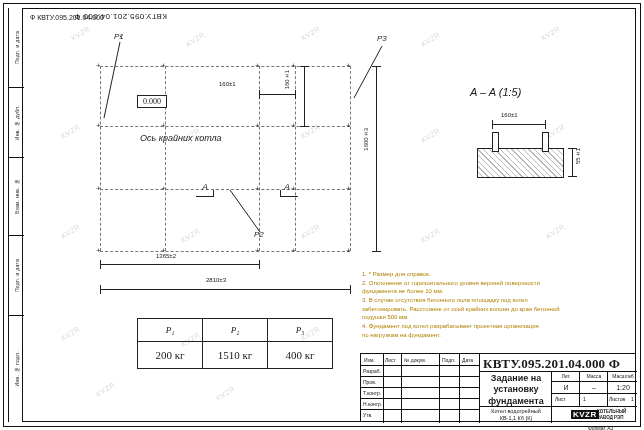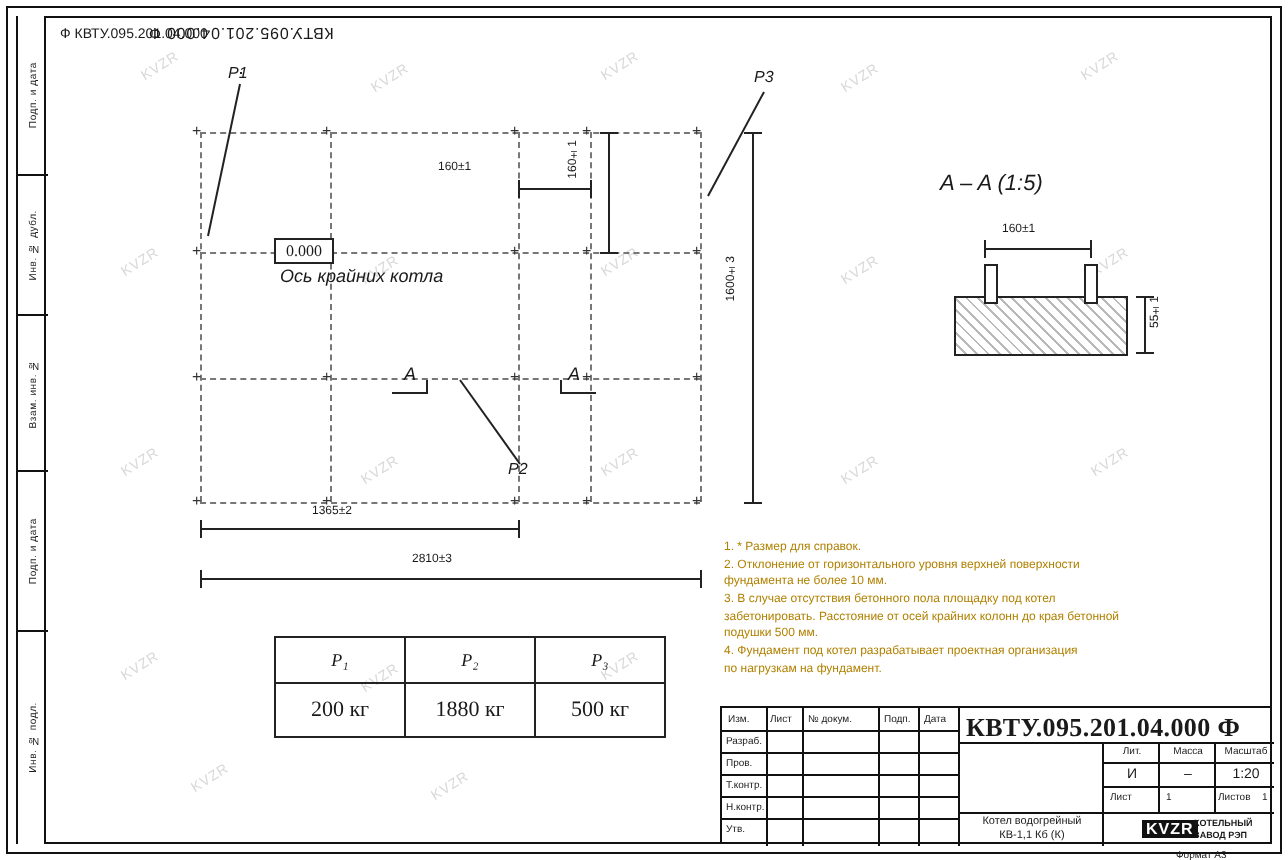--- a/index.html
+++ b/index.html
@@ -212,21 +212,21 @@
     <svg style="position:absolute;left:300px;top:30px;width:70px;height:70px;">
       <line x1="60" y1="8" x2="32" y2="60" stroke="#222" stroke-width="1"></line>
     </svg>
     <div class="lbl-i" style="left:355px;top:26px;font-size:8px;">P3</div>
 
     <svg style="position:absolute;left:200px;top:180px;width:60px;height:60px;">
       <line x1="8" y1="2" x2="38" y2="44" stroke="#222" stroke-width="1"></line>
     </svg>
     <div class="lbl-i" style="left:232px;top:222px;font-size:8px;">P2</div>
 
-    <div class="box000" style="left:115px;top:111px;">0.000</div>
+    <div class="box000" style="left:115px;top:87px;">0.000</div>
 
     <div class="axis-label" style="left:118px;top:125px;">Ось крайних котла</div>
 
     <div class="lbl-i" style="left:180px;top:174px;font-size:9px;">A</div>
     <div class="lbl-i" style="left:262px;top:174px;font-size:9px;">A</div>
     <div class="ln h" style="left:174px;top:188px;width:18px;"></div>
     <div class="ln h" style="left:258px;top:188px;width:18px;"></div>
     <div class="ln v" style="left:191px;top:182px;height:7px;"></div>
     <div class="ln v" style="left:258px;top:182px;height:7px;"></div>
 
@@ -273,22 +273,22 @@
 
     <table class="ltable" style="left:115px;top:310px;">
       <tbody>
           <tr>
         <td class="hd">P₁</td>
         <td class="hd">P₂</td>
         <td class="hd">P₃</td>
       </tr>
       <tr>
         <td class="vl">200 кг</td>
-        <td class="vl">1880 кг</td>
-        <td class="vl">500 кг</td>
+        <td class="vl">1510 кг</td>
+        <td class="vl">400 кг</td>
       </tr>
     </tbody>
       </table>
 
     <div class="notes" style="left:340px;top:262px;">
       <div>1. * Размер для справок.</div>
       <div>2. Отклонение от горизонтального уровня верхней поверхности</div>
       <div>фундамента не более 10 мм.</div>
       <div>3. В случае отсутствия бетонного пола площадку под котел</div>
       <div>забетонировать. Расстояние от осей крайних колонн до края бетонной</div>
@@ -327,20 +327,25 @@
       <div class="tbl" style="left:268px;top:17px;width:1px;height:0px;"></div>
       <div class="tbl" style="left:190px;top:17px;width:1px;height:35px;"></div>
       <div class="tbl" style="left:218px;top:17px;width:1px;height:35px;"></div>
       <div class="tbl" style="left:246px;top:17px;width:1px;height:35px;"></div>
       <div class="tbl" style="left:190px;top:27px;width:86px;height:1px;"></div>
       <div class="tbl" style="left:190px;top:39px;width:86px;height:1px;"></div>
       <div class="tbl" style="left:190px;top:52px;width:1px;height:17px;"></div>
 
       <div class="code" style="left:122px;top:2px;">КВТУ.095.201.04.000 Ф</div>
 
+      <div class="tname" style="left:120px;top:19px;width:70px;">
+        <span>Задание на</span><br>
+        <span>установку</span><br>
+        <span>фундамента</span>
+      </div>
 
       <div class="tb-txt-c" style="left:192px;top:19px;width:26px;">Лит.</div>
       <div class="tb-txt-c" style="left:220px;top:19px;width:26px;">Масса</div>
       <div class="tb-txt-c" style="left:248px;top:19px;width:28px;">Масштаб</div>
       <div class="tb-txt-c" style="left:192px;top:30px;width:26px;font-size:7px;">И</div>
       <div class="tb-txt-c" style="left:220px;top:30px;width:26px;font-size:7px;">–</div>
       <div class="tb-txt-c" style="left:248px;top:30px;width:28px;font-size:7px;">1:20</div>
 
       <div class="tb-txt" style="left:194px;top:42px;">Лист</div>
       <div class="tb-txt" style="left:222px;top:42px;">1</div>

